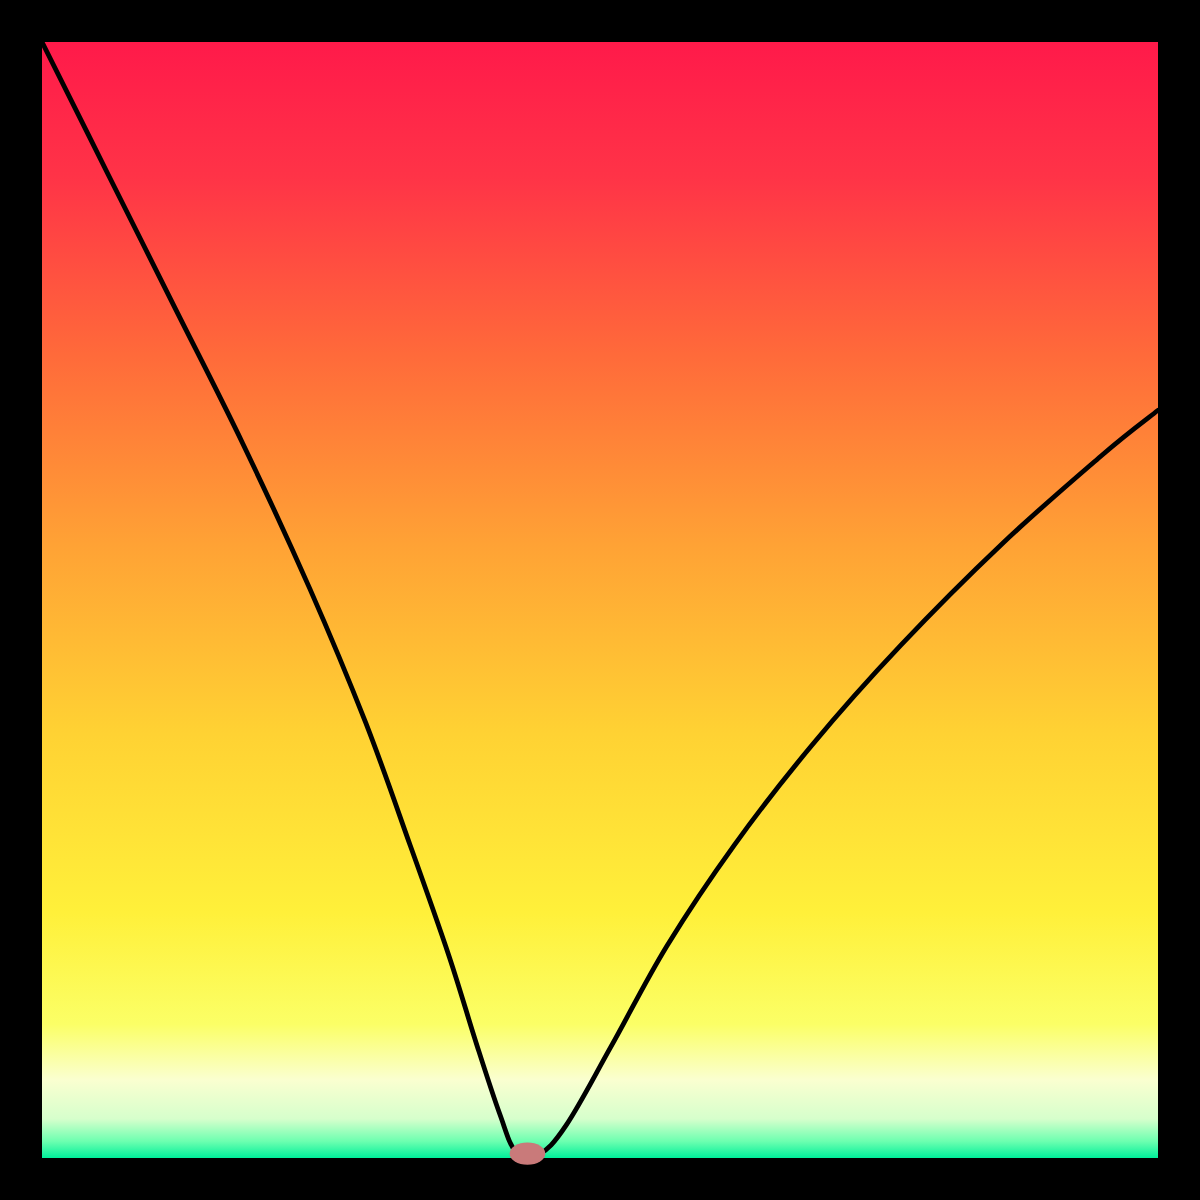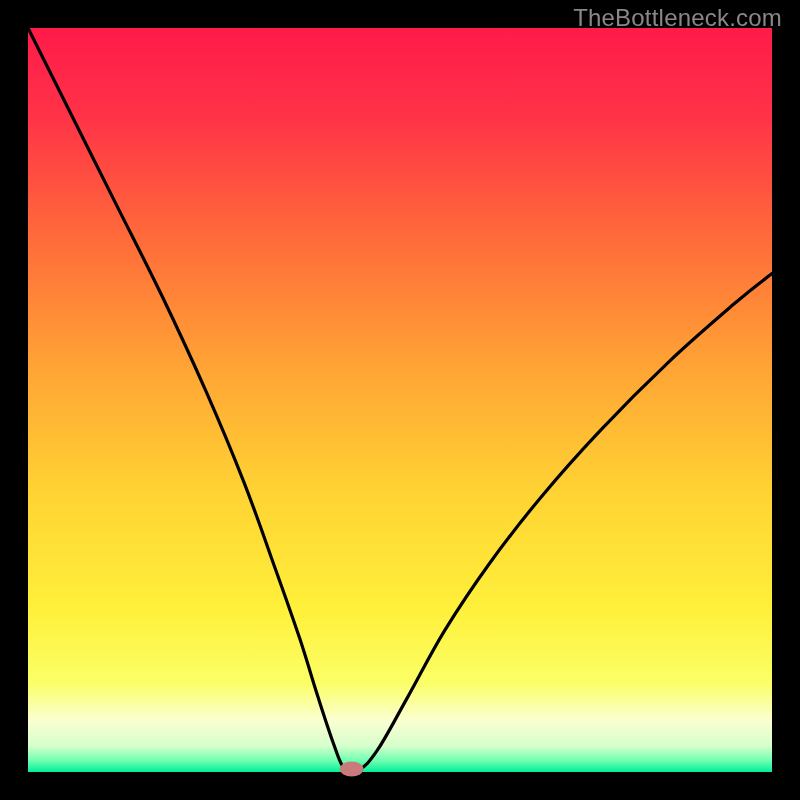--- a/index.html
+++ b/index.html
@@ -52,14 +52,13 @@
     </defs>
 
     <rect x="0" y="0" width="800" height="800" fill="#000"></rect>
 
     <rect id="plot-rect" fill="url(#bg-grad)" x="28" y="28" width="744" height="744"></rect>
 
     <path id="curve-path" fill="none" stroke-width="3.2" stroke-linecap="round" stroke-linejoin="round" d="M 28.0 28.0 C 36.0 44.1, 56.6 85.1, 72.6 117.3 C 88.7 149.4, 101.2 174.4, 117.3 206.6 C 133.4 238.7, 145.8 262.4, 161.9 295.8 C 178.0 329.3, 191.8 359.1, 206.6 392.6 C 221.3 426.0, 231.7 451.0, 243.8 481.8 C 255.8 512.6, 263.5 535.6, 273.5 563.7 C 283.6 591.8, 291.5 614.0, 299.6 638.1 C 307.6 662.2, 312.1 678.9, 318.2 697.6 C 324.2 716.3, 328.4 729.5, 333.0 742.2 C 337.7 755.0, 339.5 763.3, 344.2 768.3 C 348.9 773.2, 353.1 773.1, 359.1 769.8 C 365.1 766.4, 369.0 762.7, 377.7 749.7 C 386.4 736.7, 395.4 719.0, 407.4 697.6 C 419.5 676.2, 429.9 654.7, 444.6 630.6 C 459.4 606.5, 471.9 587.8, 489.3 563.7 C 506.7 539.6, 521.3 520.8, 541.4 496.7 C 561.4 472.6, 578.1 453.9, 600.9 429.8 C 623.6 405.7, 643.7 385.6, 667.8 362.8 C 691.9 340.0, 716.1 319.4, 734.8 303.3 C 753.5 287.2, 765.3 278.9, 772.0 273.5" stroke="#000000"></path>
 
     <ellipse id="marker-dot" cx="351.64" cy="769.024" rx="11.904" ry="7.44" fill="#c97a7a"></ellipse>
   </svg>
-  <div class="watermark">TheBottleneck.com</div>
 </div>
 
 </body></html>

